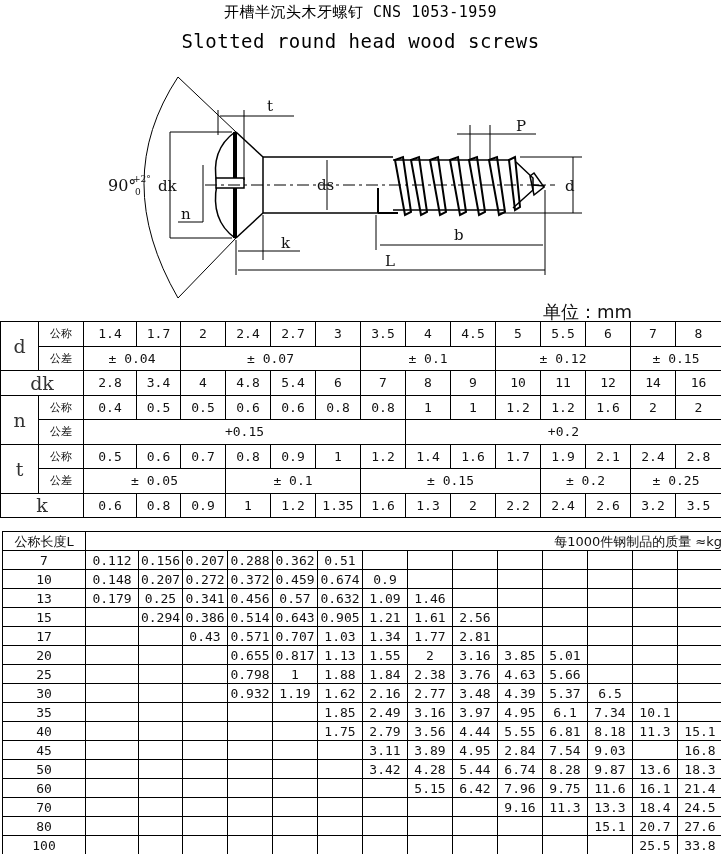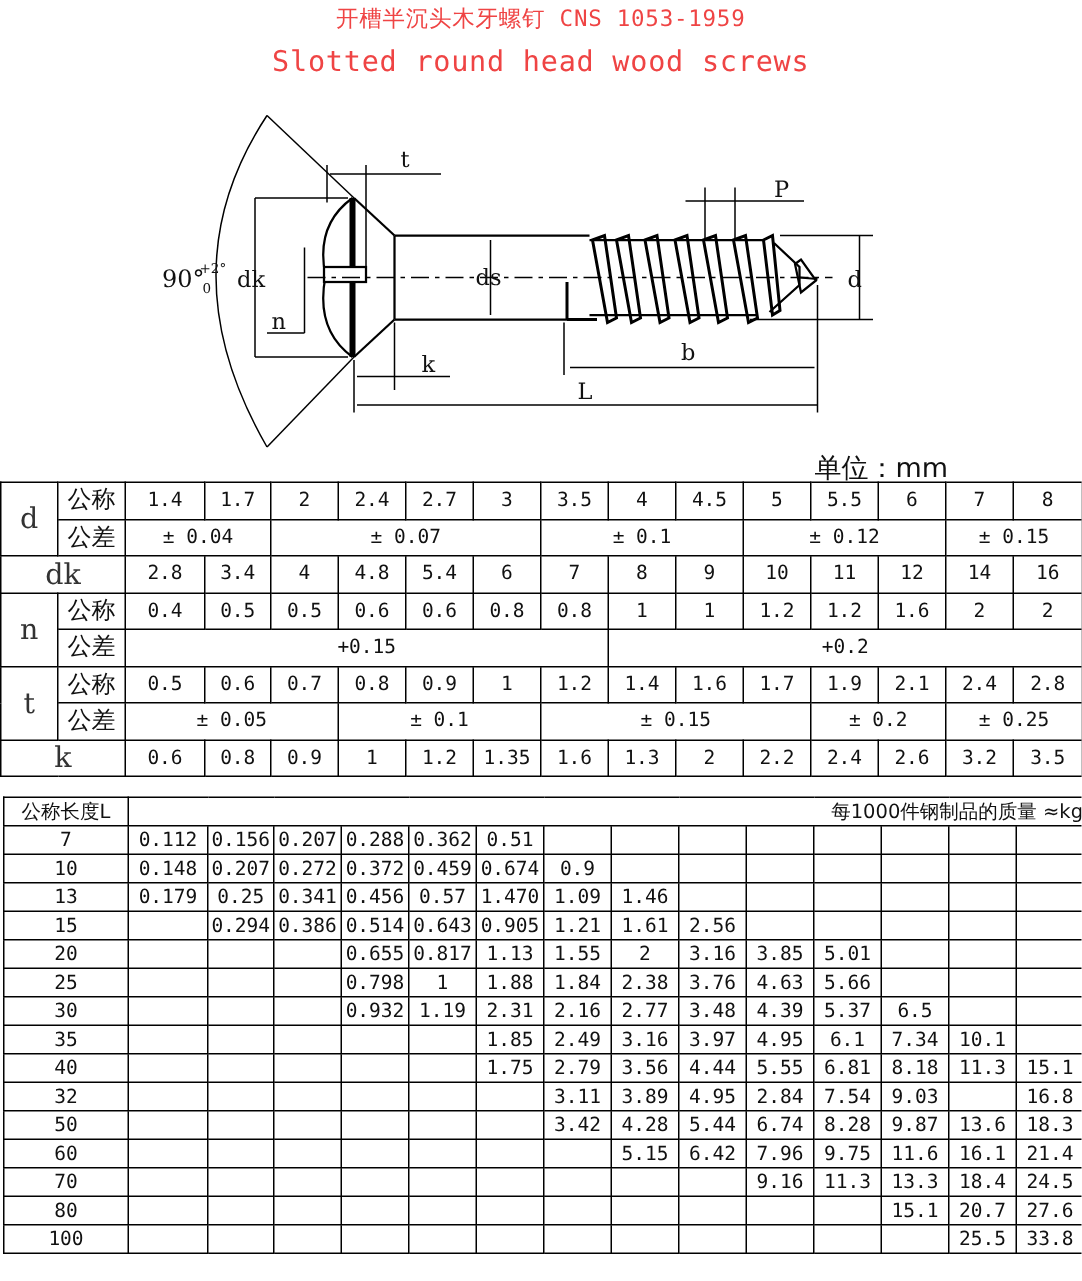--- a/index.html
+++ b/index.html
@@ -1,27 +1,27 @@
 <!DOCTYPE html>
 <html><head>
 <meta charset="utf-8">
 <style>
   html, body { margin:0; padding:0; background:#fff; }
   body { width:721px; height:854px; position:relative; overflow:hidden; font-family:"DejaVu Sans Mono","Liberation Mono",monospace; color:#111; }
-  .title { position:absolute; left:0; width:721px; text-align:center; color:#ef4444; font-family:"DejaVu Sans Mono","Liberation Mono",monospace; }
+  .title { position:absolute; left:0; width:721px; text-align:center; color:#000000; font-family:"DejaVu Sans Mono","Liberation Mono",monospace; }
   .title1 { top:3px; font-size:15px; letter-spacing:0.5px; }
   .title2 { top:30px; font-size:19px; letter-spacing:0.5px; }
   .diagram { position:absolute; left:0; top:55px; width:721px; height:250px; }
   .unit { position:absolute; top:300px; left:543px; font-size:18px; font-family:"DejaVu Sans","Liberation Sans",sans-serif; }
   table { border-collapse:collapse; position:absolute; table-layout:fixed; }
   td { border:1.5px solid #000; text-align:center; padding:0; font-size:13px; white-space:nowrap; overflow:hidden; }
   #t1 { left:0; top:321px; width:721px; }
   #t1 td { height:23.5px; }
   #t1 td.big { font-family:"DejaVu Serif","Liberation Serif",serif; font-size:19px; color:#333; }
-  #t1 td.sub { font-family:"DejaVu Sans","Liberation Sans",sans-serif; font-size:16px;margin-top:28px; }
+  #t1 td.sub { font-family:"DejaVu Sans","Liberation Sans",sans-serif; font-size:11px;margin-top:28px; }
   #t2 { left:2px; top:531px; width:720px; }
   #t2 td { height:18px; font-size:13px; line-height:17px; border-width:1.2px; }
   #t2 td.hdr { font-family:"DejaVu Sans","Liberation Sans",sans-serif; font-size:13px; }
   #t2 td.len { font-family:"DejaVu Sans Mono","Liberation Mono",monospace; }
   #t2 td.headspan { font-family:"DejaVu Sans","Liberation Sans",sans-serif; text-align:right; }
   .dlabel { font-family:"DejaVu Serif","Liberation Serif",serif; font-size:15px; fill:#111; }
 </style>
 </head>
 <body>
 
@@ -307,21 +307,21 @@
         <td></td>
         <td></td>
       </tr>
       <tr>
         <td class="len">13</td>
         <td>0.179</td>
         <td>0.25</td>
         <td>0.341</td>
         <td>0.456</td>
         <td>0.57</td>
-        <td>1.470</td>
+        <td>0.632</td>
         <td>1.09</td>
         <td>1.46</td>
         <td></td>
         <td></td>
         <td></td>
         <td></td>
         <td></td>
         <td></td>
       </tr>
       <tr>
@@ -335,20 +335,37 @@
         <td>1.21</td>
         <td>1.61</td>
         <td>2.56</td>
         <td></td>
         <td></td>
         <td></td>
         <td></td>
         <td></td>
       </tr>
       <tr>
+        <td class="len">17</td>
+        <td></td>
+        <td></td>
+        <td>0.43</td>
+        <td>0.571</td>
+        <td>0.707</td>
+        <td>1.03</td>
+        <td>1.34</td>
+        <td>1.77</td>
+        <td>2.81</td>
+        <td></td>
+        <td></td>
+        <td></td>
+        <td></td>
+        <td></td>
+      </tr>
+      <tr>
         <td class="len">20</td>
         <td></td>
         <td></td>
         <td></td>
         <td>0.655</td>
         <td>0.817</td>
         <td>1.13</td>
         <td>1.55</td>
         <td>2</td>
         <td>3.16</td>
@@ -375,21 +392,21 @@
         <td></td>
         <td></td>
       </tr>
       <tr>
         <td class="len">30</td>
         <td></td>
         <td></td>
         <td></td>
         <td>0.932</td>
         <td>1.19</td>
-        <td>2.31</td>
+        <td>1.62</td>
         <td>2.16</td>
         <td>2.77</td>
         <td>3.48</td>
         <td>4.39</td>
         <td>5.37</td>
         <td>6.5</td>
         <td></td>
         <td></td>
       </tr>
       <tr>
@@ -420,21 +437,21 @@
         <td>2.79</td>
         <td>3.56</td>
         <td>4.44</td>
         <td>5.55</td>
         <td>6.81</td>
         <td>8.18</td>
         <td>11.3</td>
         <td>15.1</td>
       </tr>
       <tr>
-        <td class="len">32</td>
+        <td class="len">45</td>
         <td></td>
         <td></td>
         <td></td>
         <td></td>
         <td></td>
         <td></td>
         <td>3.11</td>
         <td>3.89</td>
         <td>4.95</td>
         <td>2.84</td>

